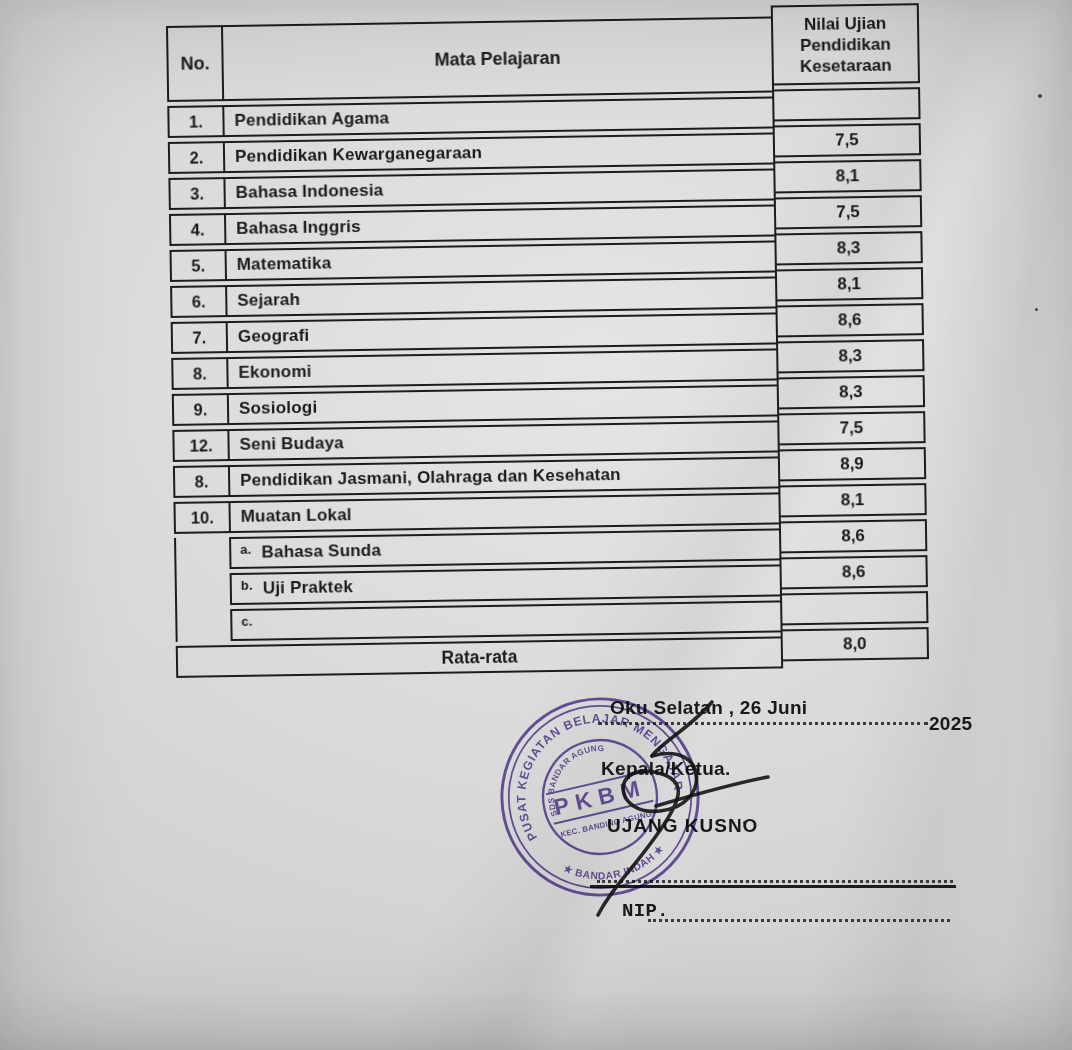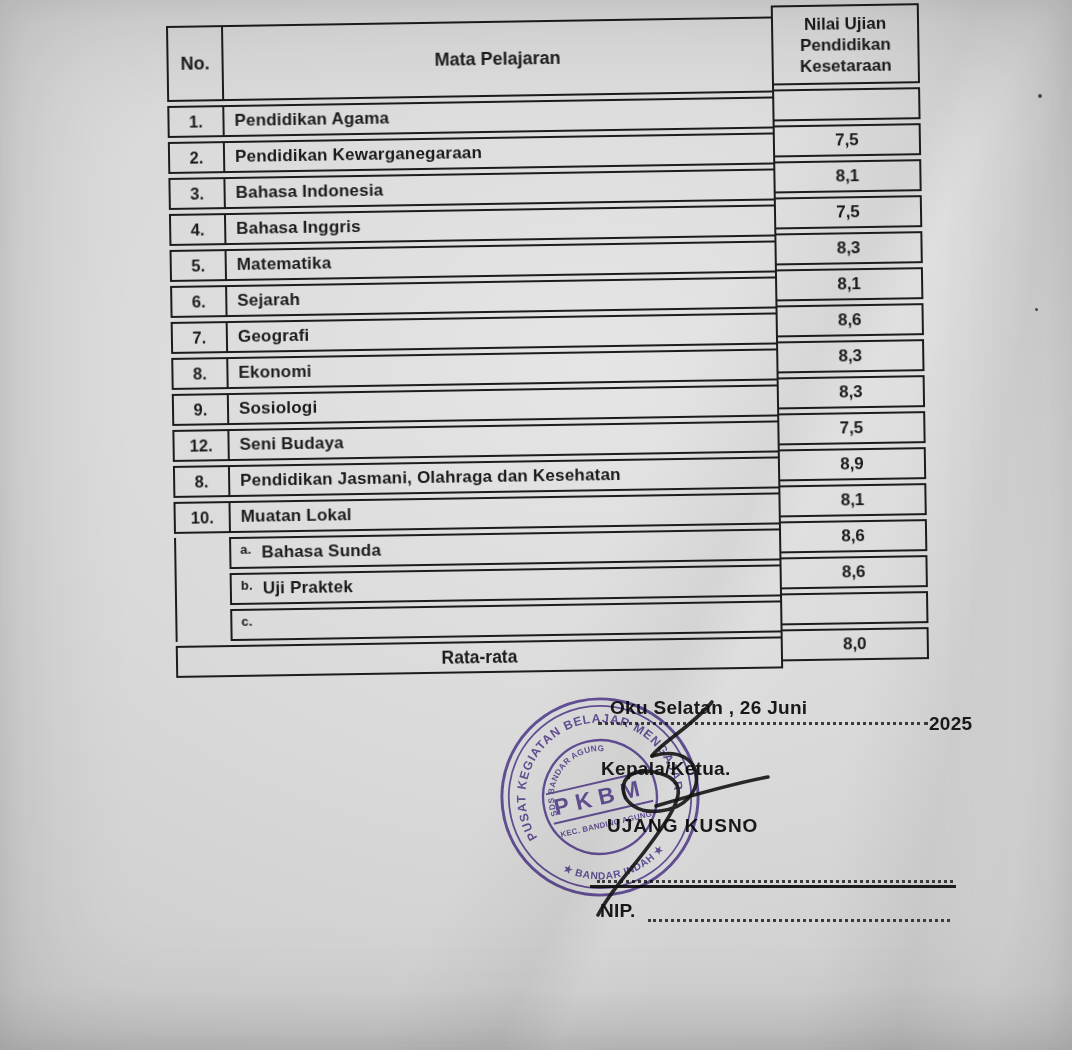--- a/index.html
+++ b/index.html
@@ -44,21 +44,21 @@
   .vcell { height:32px; margin-bottom:4px; border:2px solid #1c1c1c; display:flex; align-items:center;
            justify-content:center; font-weight:700; font-size:17px; }
 
   
   .closing { position:absolute; left:0; top:0; width:1072px; height:1050px; }
   .c-text { position:absolute; font-weight:700; color:#191919; letter-spacing:0.3px; white-space:nowrap; }
   .place-date { left:610px; top:697px; font-size:19px; z-index:3; }
   .year       { left:929px; top:701px; font-size:19px; z-index:3;margin-top:12px; }
   .role       { left:601px; top:734px; font-size:19px; z-index:3;margin-top:24px; }
   .name       { left:607px; top:802px; font-size:19px; letter-spacing:1px; z-index:3;margin-top:13px; }
-  .nip        { left:600px; top:900px; font-size:19px; z-index:3; }
+  .nip        { left:622px; top:900px; font-size:19px; z-index:3;font-family:Liberation Mono, monospace; }
   .dotline { position:absolute; border-bottom:3px dotted #3a3a3a; z-index:2; }
   .date-dots { left:598px; top:700px; width:330px; height:22px; }
   .name-dots { left:597px; top:856px; width:356px; height:24px; }
   .name-solid { position:absolute; left:590px; top:860px; width:366px; height:25px;
                 border-bottom:3px solid #1d1d1d; z-index:2; }
   .nip-dots  { left:648px; top:900px; width:302px; height:19px; }
 
   
   .stamp { position:absolute; left:497px; top:692px; width:206px; height:210px;
            transform:rotate(-13deg); opacity:0.85; mix-blend-mode:multiply; z-index:4; }

